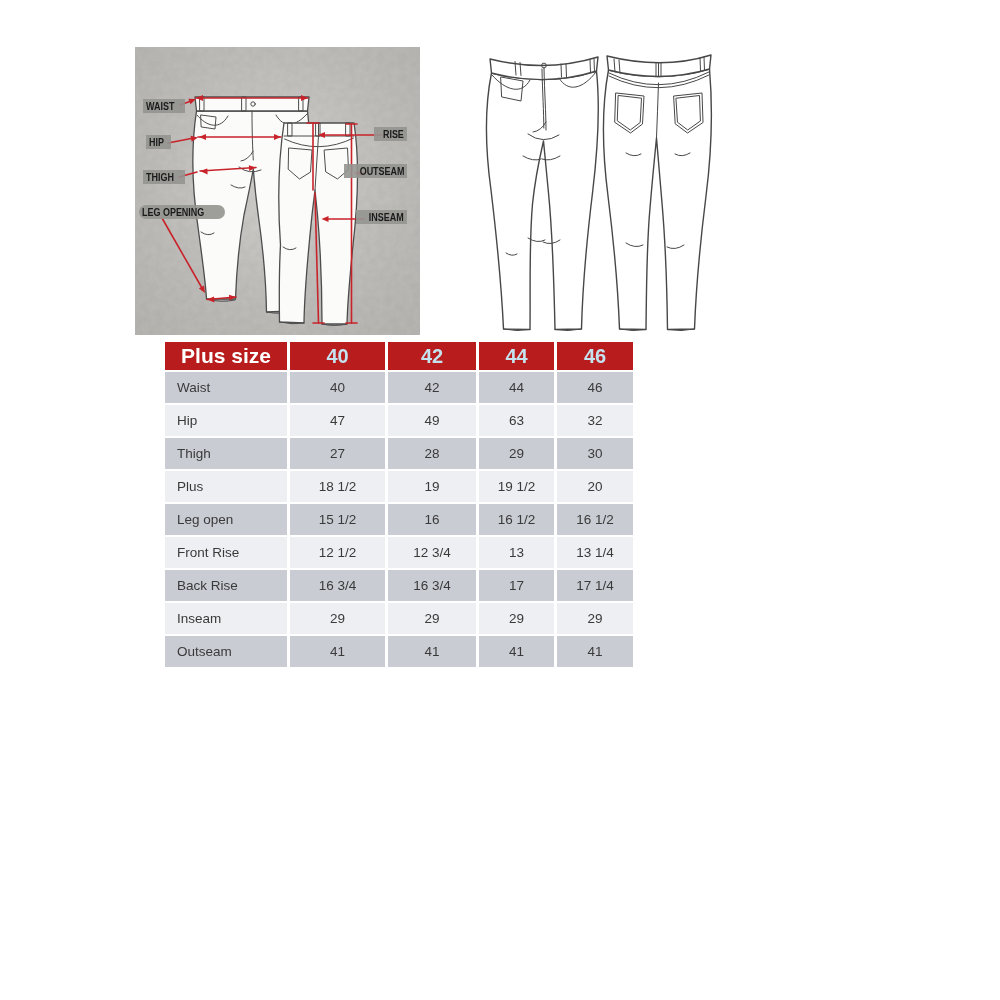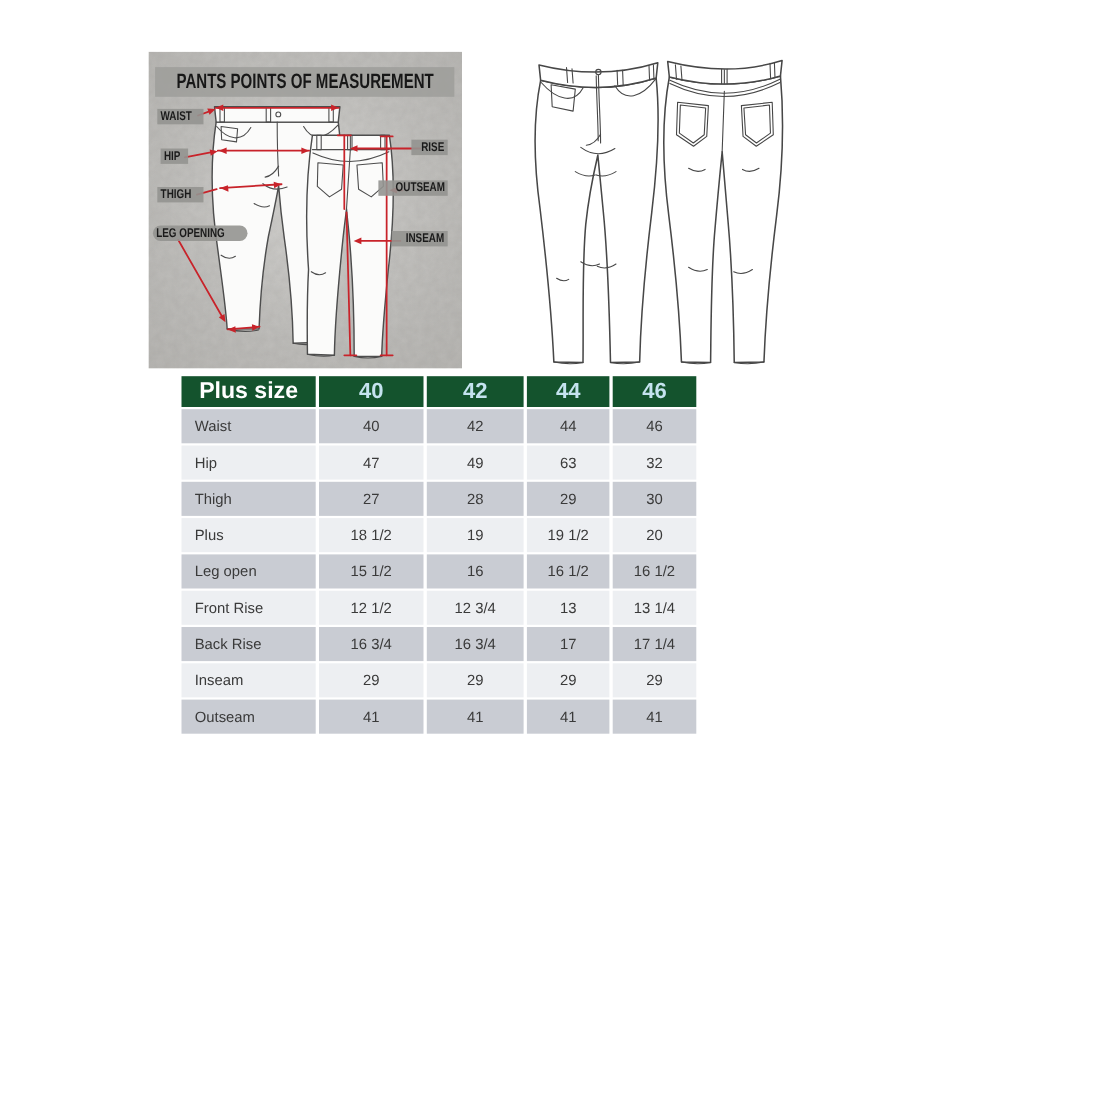--- a/index.html
+++ b/index.html
@@ -46,21 +46,21 @@
 
   
   .size-chart{
     position:absolute;left:165px;top:342px;
     display:grid;
     grid-template-columns:122px 95px 88px 75px 76px;
     grid-template-rows:28px repeat(9,31px);
     column-gap:3px;row-gap:2px;
   }
   .cell{display:flex;align-items:center;justify-content:center;}
-  .th{background:#14532d;}
+  .th{background:#b91c1c;}
   .th.size span{color:#c5e3ef;font-size:20px;font-weight:bold;}
   .th.plus span{color:#ffffff;font-size:21px;font-weight:bold;}
   .td{font-size:13.5px;color:#3a3a3a;}
   .td.lbl{justify-content:flex-start;padding-left:12px;}
   .row-dark{background:#c9ccd3;}
   .row-light{background:#edeff2;}
 </style>
 </head>
 <body>
 
@@ -160,23 +160,20 @@
         <polygon points="121,120.5 113.8,118.3 114.2,124.1"></polygon>
         <polygon points="70,246 63.9,241.4 69.1,238.4"></polygon>
         <polygon points="72,252.5 79,249.6 79.4,255.4"></polygon>
         <polygon points="101,250 94,247.8 94.4,253.6"></polygon>
         <polygon points="183,88 190,85 190,91"></polygon>
         <polygon points="186.5,172 193.5,169 193.5,175"></polygon>
         <polygon points="219,126 226,123 226,129"></polygon>
       </g>
     </svg>
 
-    <div class="diagram-title">
-      <span>PANTS POINTS OF MEASUREMENT</span>
-    </div>
     <div class="mbadge badge-waist">
         <span>WAIST</span>
       </div>
     <div class="mbadge badge-hip">
         <span>HIP</span>
       </div>
     <div class="mbadge badge-thigh">
         <span>THIGH</span>
       </div>
     <div class="mbadge badge-legopening">

